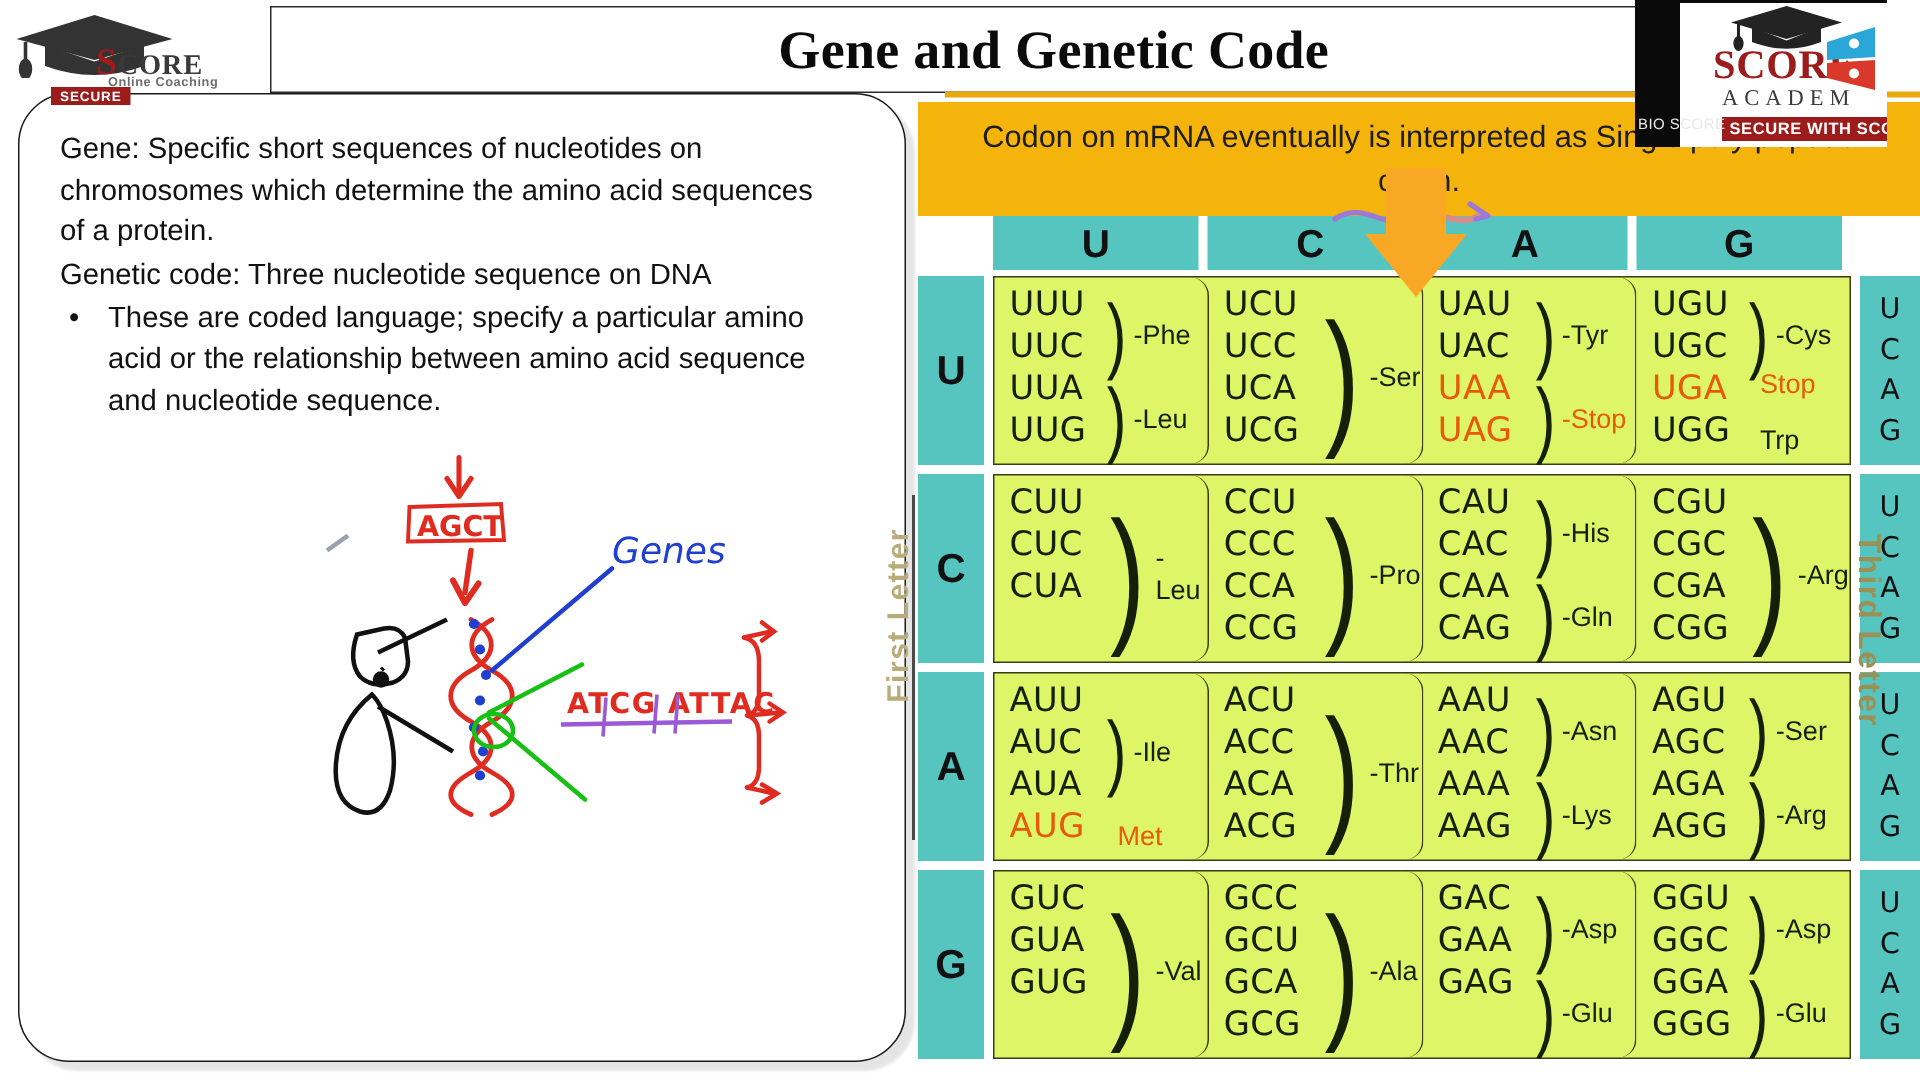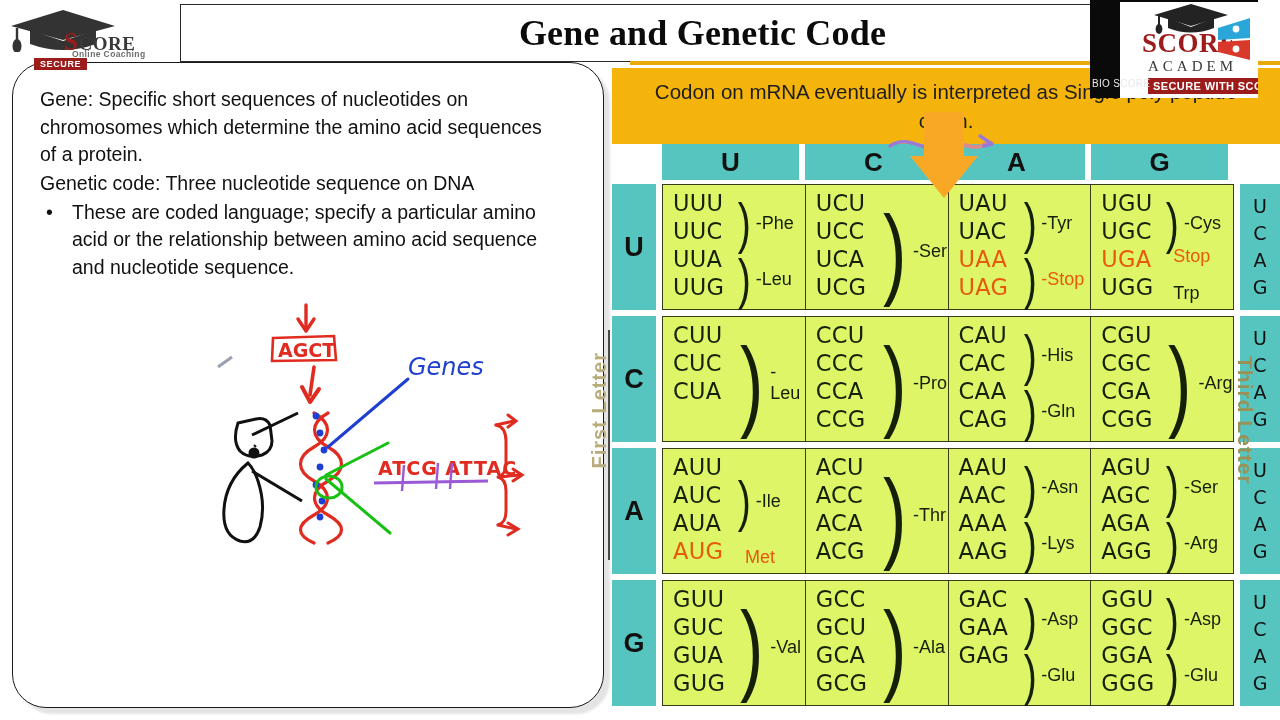--- a/index.html
+++ b/index.html
@@ -114,20 +114,21 @@
     font-weight:bold;font-size:27px;
     display:flex;align-items:center;justify-content:center;margin-right:6px;
   }
   .cells{
     flex:1;display:flex;border:1.6px solid #3b3b17;box-sizing:border-box;
     background:#DDF566;
   }
   .cell{
     flex:1;position:relative;border-right:1.4px solid #3b3b17;box-sizing:border-box;
     padding:4px 0 0 10px;
+    border-radius:12px;
   }
   .cell:last-child{border-right:none;}
   .pairs{position:relative;height:100%;}
   .codonlist{display:flex;flex-direction:column;}
   .codon{
     font-size:22.5px;line-height:28px;color:#15200a;letter-spacing:.3px;
     font-family:"DejaVu Sans", sans-serif;
   }
   .codon.stop{color:#E8590C;}
   .grp{position:absolute;display:flex;align-items:center;}
@@ -527,21 +528,20 @@
             <span>A</span>
             <span>G</span>
           </div>
         </div>
         <div class="crow">
           <div class="rowlabel">G</div>
           <div class="cells">
             <div class="cell">
               <div class="pairs">
                 <div class="codonlist">
-                  <div class="codon">GUU</div>
                   <div class="codon">GUC</div>
                   <div class="codon">GUA</div>
                   <div class="codon">GUG</div>
                 </div>
                 <div class="grp" style="left: 62px; top: 6px; height: 112px;">
                   <span class="brace tall2">)</span>
                   <span class="aa">-Val</span>
                 </div>
               </div>
             </div>

